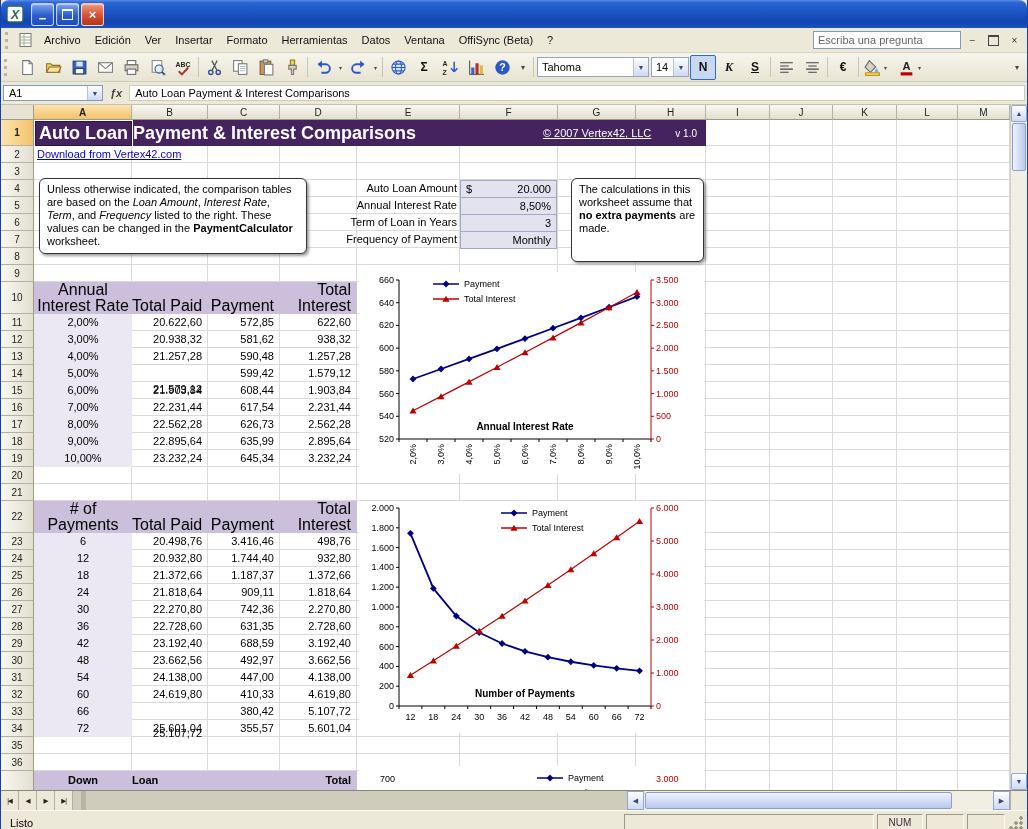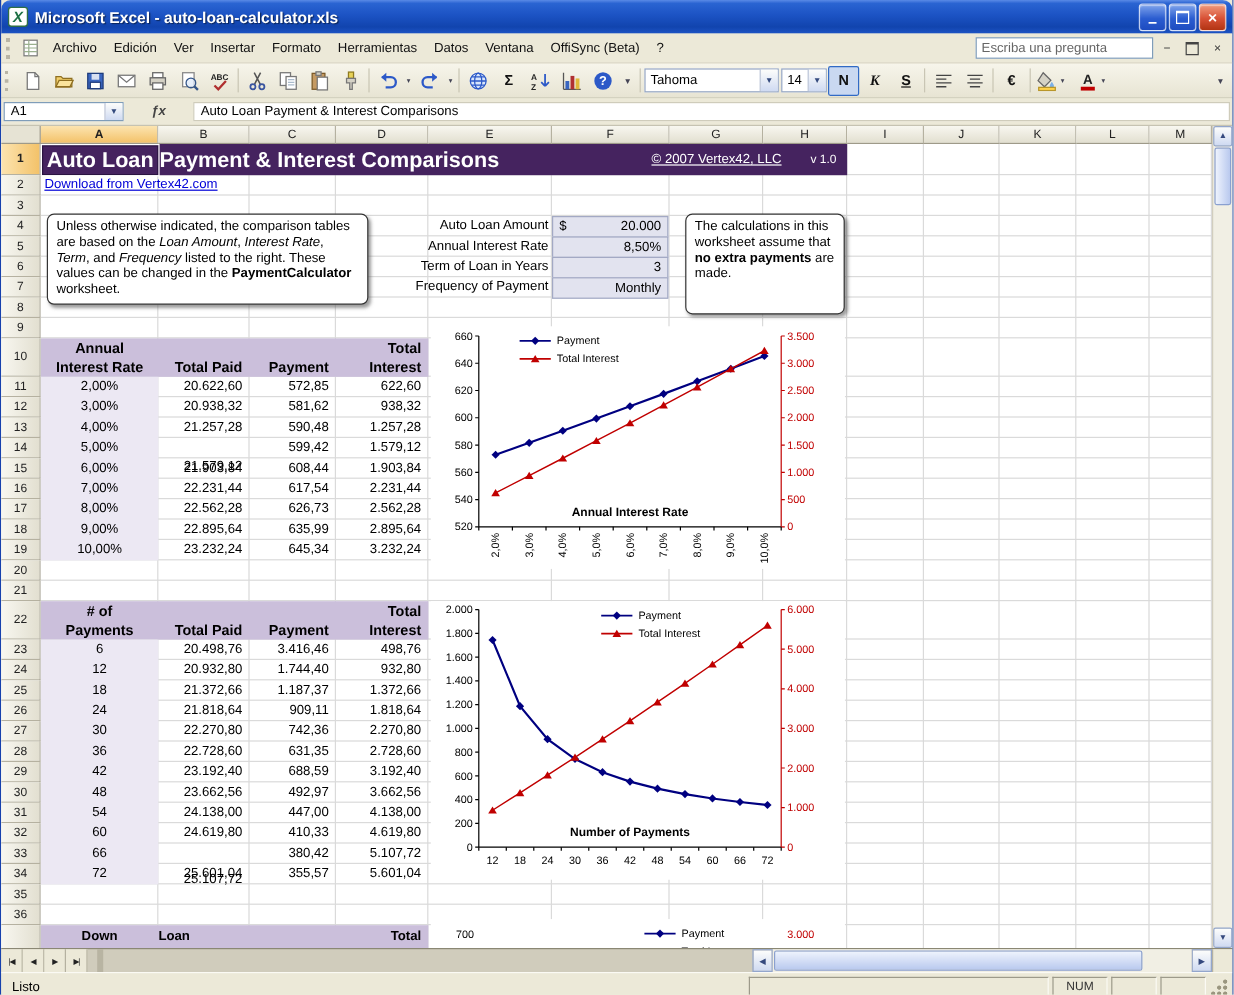--- a/index.html
+++ b/index.html
@@ -45,21 +45,21 @@
     background:linear-gradient(#fdfdfb,#cfdaf2);border-left:1px solid #b9c2d6}
   .fmt{font-size:12px;font-weight:bold;color:#111}
   .fmt.ital{font-style:italic;font-family:"Liberation Serif",serif}
   .fmt.unde{text-decoration:underline}
   .pressed{border:1px solid #316ac5;background:#c9d8f1}
   .tbi.wide{width:34px;justify-content:flex-start;padding-left:2px;box-sizing:border-box}
   .opts{width:14px;font-size:8px;color:#445}
   .opts.end{margin-left:auto}
 
   
-  .formulabar{height:20px;display:flex;align-items:center;background:#ece9d8;border-bottom:1px solid #c6c3b2;padding:1px 2px;gap:19px}
+  .formulabar{height:20px;display:flex;align-items:center;background:#ece9d8;border-bottom:1px solid #c6c3b2;padding:1px 2px;gap:3px}
   .namebox{width:100px;height:16px;background:#fff;border:1px solid #7f9db9;display:flex;align-items:center;font-size:11px;padding-left:5px;box-sizing:border-box}
   .namebox .combo-arrow{height:14px}
   .fx{font-size:11px;font-style:italic;font-weight:bold;color:#444;padding:0 4px}
   .fcontent{flex:1;height:16px;background:#fff;border:1px solid #cfccbb;font-size:11px;display:flex;align-items:center;padding-left:5px;box-sizing:border-box;white-space:nowrap;overflow:hidden}
 
   
   #gridzone{position:relative;height:685px;background:#fff}
   #corner{position:absolute;left:0;top:0;width:33px;height:15px;background:#e6e3d4;border-right:1px solid #9e9a89;border-bottom:1px solid #9e9a89;box-sizing:border-box}
   #colheads{position:absolute;left:33px;top:0;width:976px;height:15px;overflow:hidden}
   .colhead{position:absolute;top:0;height:15px;font-size:10px;line-height:15px;text-align:center;color:#222;
@@ -80,21 +80,21 @@
   .banner-ver{font-size:10px;margin:0 9px 0 24px;white-space:nowrap}
   .sel-a1{position:absolute;left:0;top:0;width:97px;height:25px;border:1px solid #fff;box-shadow:inset 0 0 0 1px rgba(20,10,40,.55);z-index:3}
   .dl-link{position:absolute;font-size:11px;color:#0000d8;text-decoration:underline;z-index:2;white-space:nowrap}
   .notebox{position:absolute;background:#fff;border:1px solid #333;border-radius:6px;box-shadow:2px 2px 3px rgba(90,90,90,.6);
     padding:4px 7px;font-size:11px;line-height:13px;color:#000;z-index:3;box-sizing:border-box}
   .loan-label{position:absolute;left:150px;width:273px;height:17px;line-height:17px;text-align:right;font-size:11px;z-index:2;white-space:nowrap}
   .loan-value{position:absolute;left:426px;width:97px;height:18px;background:#e2e3ef;border:1px solid #a3a9c4;
     display:flex;align-items:center;font-size:11px;padding:0 5px;box-sizing:border-box;z-index:2}
   .loan-value .val{margin-left:auto}
   .tbl-head{position:absolute;background:#cbbfdb;z-index:2}
-  .tbl-hcell{position:absolute;font-weight:bold;font-size:12px;line-height:16px;z-index:3;white-space:nowrap}
+  .tbl-hcell{position:absolute;font-weight:normal;font-size:16px;line-height:16px;z-index:3;white-space:nowrap}
   .ctr{text-align:center}
   .rgt{text-align:right}
   .acol-fill{position:absolute;background:#ece8f3;z-index:2}
   .tbl-cell{position:absolute;font-size:11px;line-height:17px;z-index:3;white-space:nowrap}
   .chartbox{position:absolute;z-index:4;background:#fff}
   .t3block{position:absolute;background:#cbbfdb;z-index:2}
   .t3c{position:absolute;top:1px;font-weight:bold;font-size:11px;line-height:16px;z-index:3}
 
   
   #vscroll{position:absolute;right:0;top:0;width:17px;height:685px;background:#f1efe4;border-left:1px solid #d2cebe;box-sizing:border-box}
@@ -137,21 +137,20 @@
 
 <div id="app">
 
   <div class="titlebar">
     <span class="appicon">
       <svg viewBox="0 0 16 16" width="18" height="18">
           <rect x="1" y="1" width="14" height="14" rx="2" fill="#fff" stroke="#2f6e46"></rect>
           <text x="8" y="12" text-anchor="middle" font-size="11" font-weight="bold" font-style="italic" fill="#1e7145">X</text>
         </svg>
     </span>
-    <span class="title-text">Microsoft Excel - auto-loan-calculator.xls</span>
     <span class="wbtn">
         <span class="glyph-min">−</span>
       </span>
     <span class="wbtn">
         <span class="restore-box"></span>
       </span>
     <span class="wbtn close">
         <span>×</span>
       </span>
   </div>

